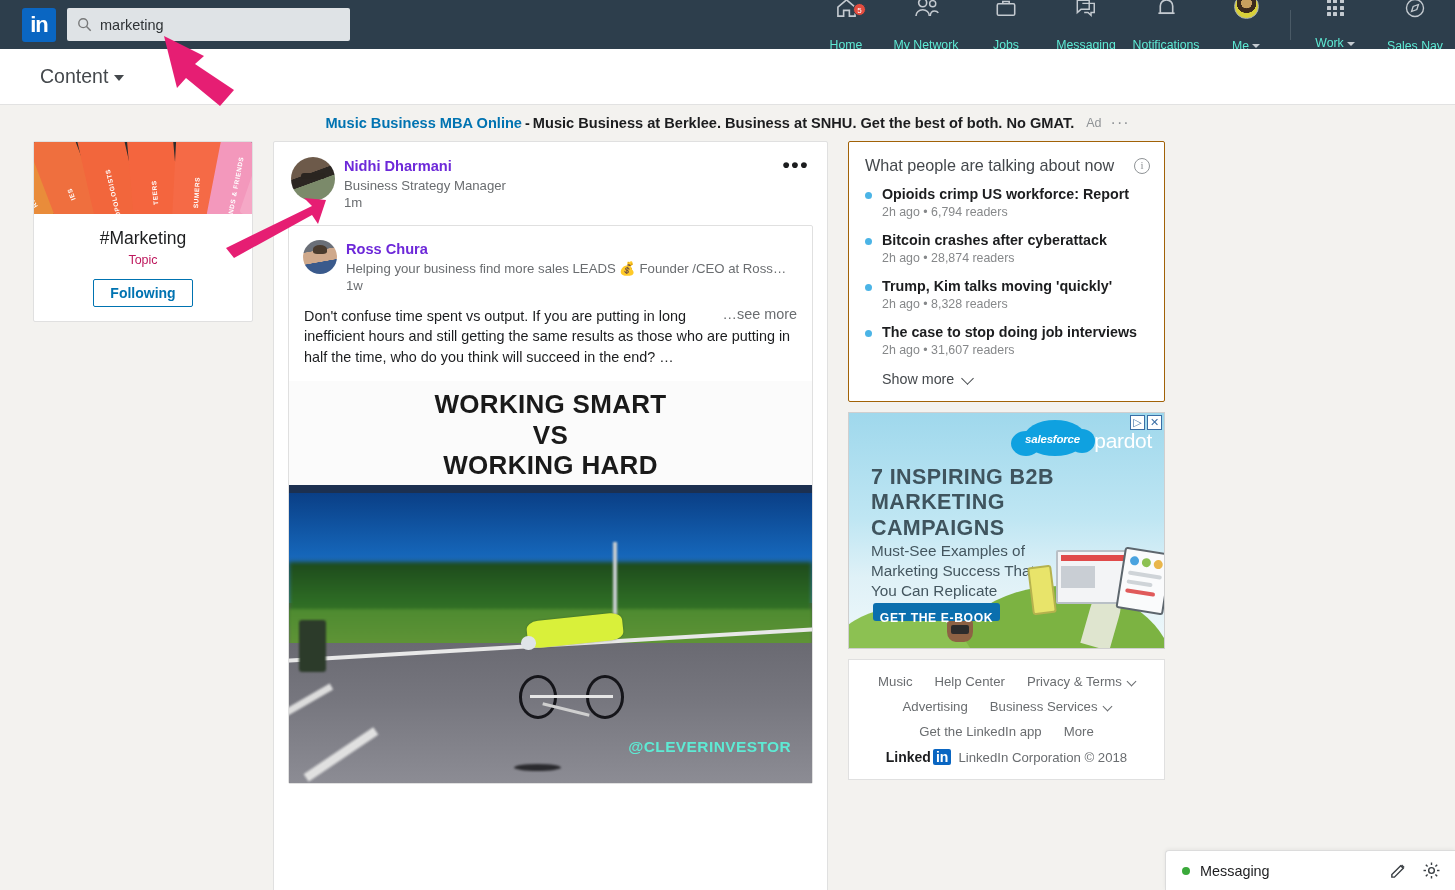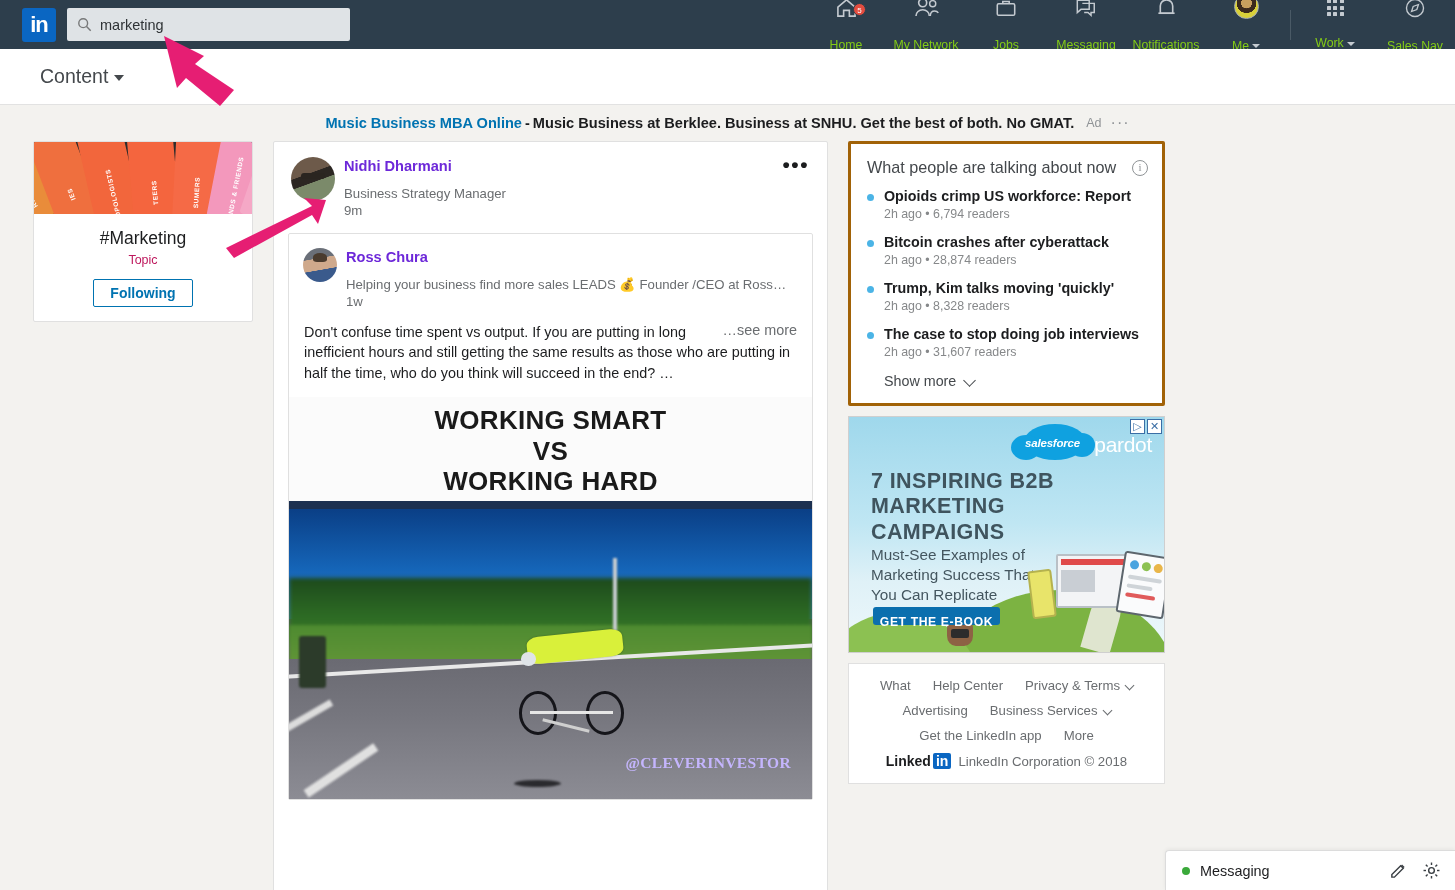--- a/index.html
+++ b/index.html
@@ -42,21 +42,21 @@
   }
   .navspacer { flex: 1; }
   .navitems { display: flex; align-items: center; height: 49px; }
   .navitem {
     width: 80px; height: 49px;
     display: flex; flex-direction: column;
     align-items: center; justify-content: center;
     color: #b9c0c7; position: relative; cursor: pointer;
   }
   .navitem .glyph { height: 22px; display:flex; align-items:flex-end; justify-content:center; }
-  .navitem .nlabel { font-size: 12.3px; margin-top: 20px; white-space: nowrap; color:#84cc16; }
+  .navitem .nlabel { font-size: 12.3px; margin-top: 20px; white-space: nowrap; color:#5eead4; }
   .badge {
     position: absolute; top: 3px; left: 47px;
     width: 13px; height: 13px; border-radius: 50%;
     background: #e34c3f; color: #fff;
     font-size: 8px; line-height: 13px; text-align: center;
     border: 1.5px solid #2d3e4c;
   }
   .avatar-me {
     width: 25px; height: 25px; border-radius: 50%;
     background: radial-gradient(circle at 50% 35%, #c8a05e 0 28%, #3b2a1d 29% 52%, #d8d03a 53% 100%);
@@ -147,21 +147,21 @@
   }
   .av-nidhi { background: linear-gradient(160deg,#6d5a4a 0 38%,#2b2622 39% 55%,#7b8a6a 56% 100%); }
   .av-nidhi::after{ content:""; position:absolute; left:22%;top:36%;width:56%;height:13%;
     background:#2a2520; border-radius:3px;}
   .av-ross { background: linear-gradient(170deg,#6a6f78 0 32%,#cfa98c 33% 62%,#3a5a8c 63% 100%); }
   .av-ross::after{ content:""; position:absolute; left:30%;top:16%;width:40%;height:24%;
     background:#4a3b2e; border-radius:50% 50% 30% 30%;}
   .av-sm { width: 34px; height: 34px; flex: 0 0 34px; }
   .namecol { margin-left: 9px; padding-top: 1px; }
   .pname { font-size: 14.6px; font-weight: bold; color: #6d28d9; }
-  .ptitle { font-size: 13.2px; color: #6a6d70; margin-top: 12px; }
+  .ptitle { font-size: 13.2px; color: #6a6d70; margin-top: 4px; }
   .ptime { font-size: 13.2px; color: #6a6d70; margin-top: 2px; }
   .post-dots {
     position: absolute; right: 18px; top: 18px;
     color: #1c1d1f; font-size: 21px; letter-spacing: 1.5px;
     line-height: 10px; cursor: pointer; font-weight: bold;
   }
   .inner-post {
     margin: 15px 14px 0 14px;
     border: 1px solid #e0e0e0; border-radius: 2px; overflow: hidden;
   }
@@ -212,29 +212,29 @@
     background:#d9f03a; border-radius:12px/8px; transform: rotate(-6deg);
     box-shadow: 0 0 2px rgba(0,0,0,.3); }
   .helmet { position:absolute; left:2%; top:14%; width:14%; padding-bottom:13%;
     background:#dfe4e8; border-radius:50%; }
   .v-rider2 { position:absolute; left:2%; top:44%; width:5%; height:18%;
     background:#2c3b2a; border-radius:3px; filter: blur(1px);}
   .v-pole { position:absolute; left:62%; top:17%; width:4px; height:33%;
     background:#c8cdd0; filter: blur(.8px);}
   .v-watermark {
     position:absolute; right:4%; bottom:9%;
-    color:#c4b5fd; font-size:15.5px; font-weight:bold; letter-spacing:.4px;
-    font-family:Liberation Serif, serif;
+    color:#5eead4; font-size:15.5px; font-weight:bold; letter-spacing:.4px;
+    font-family:Liberation Sans, sans-serif;
   }
   .v-shadow { position:absolute; left:43%; bottom:4%; width:9%; height:7px;
     background:#2a2a2e; border-radius:50%; filter: blur(1px);}
 
   
   .rightcol { position: absolute; top: 141px; left: 848px; width: 317px; }
-  .card { background:#fff; border:3px solid #a16207; border-radius:2px; }
+  .card { background:#fff; border:1px solid #a16207; border-radius:2px; }
   .news-head {
     display:flex; align-items:center; justify-content:space-between;
     padding: 14px 14px 6px 16px;
   }
   .news-head .nt { font-size: 16.2px; color: #44484c; }
   .info-i {
     width:16px;height:16px;border:1.4px solid #8f9396;border-radius:50%;
     color:#8f9396; font-size:11px; text-align:center; line-height:13.5px;
     font-family:"Liberation Serif", serif; cursor:pointer;
   }
@@ -535,21 +535,21 @@
     <div class="follow-btn">Following</div>
   </div>
 
   <div class="feed">
 
     <div class="reshare-head">
       <div class="av av-nidhi"></div>
       <div class="namecol">
         <div class="pname">Nidhi Dharmani</div>
         <div class="ptitle">Business Strategy Manager</div>
-        <div class="ptime">9m</div>
+        <div class="ptime">1m</div>
       </div>
       <div class="post-dots">•••</div>
     </div>
 
     <div class="inner-post">
       <div class="inner-head">
         <div class="av av-sm av-ross"></div>
         <div class="namecol">
           <div class="pname">Ross Chura</div>
           <div class="ptitle">Helping your business find more sales LEADS 💰 Founder /CEO at Ross…</div>
@@ -652,21 +652,21 @@
       </div>
       <div class="ad-phone"></div>
       <div class="ad-bear">
           <i></i>
         </div>
       <div class="ad-cta">GET THE E-BOOK</div>
     </div>
 
     <div class="footer">
       <div class="frow">
-        <span class="flink">What</span>
+        <span class="flink">Music</span>
         <span class="flink">Help Center</span>
         <span class="flink">
           <span>Privacy &amp; Terms</span><span class="chev-sm"></span>
         </span>
       </div>
       <div class="frow">
         <span class="flink">Advertising</span>
         <span class="flink">
           <span>Business Services</span><span class="chev-sm"></span>
         </span>

